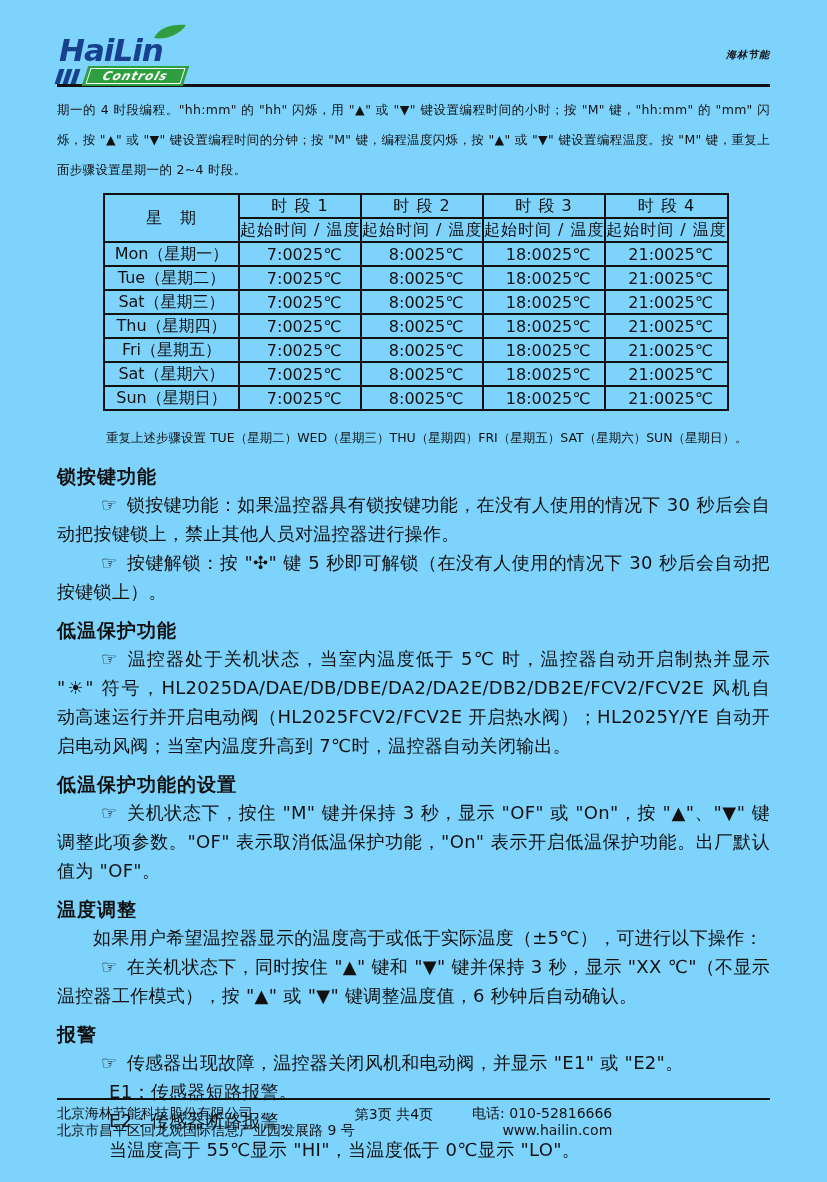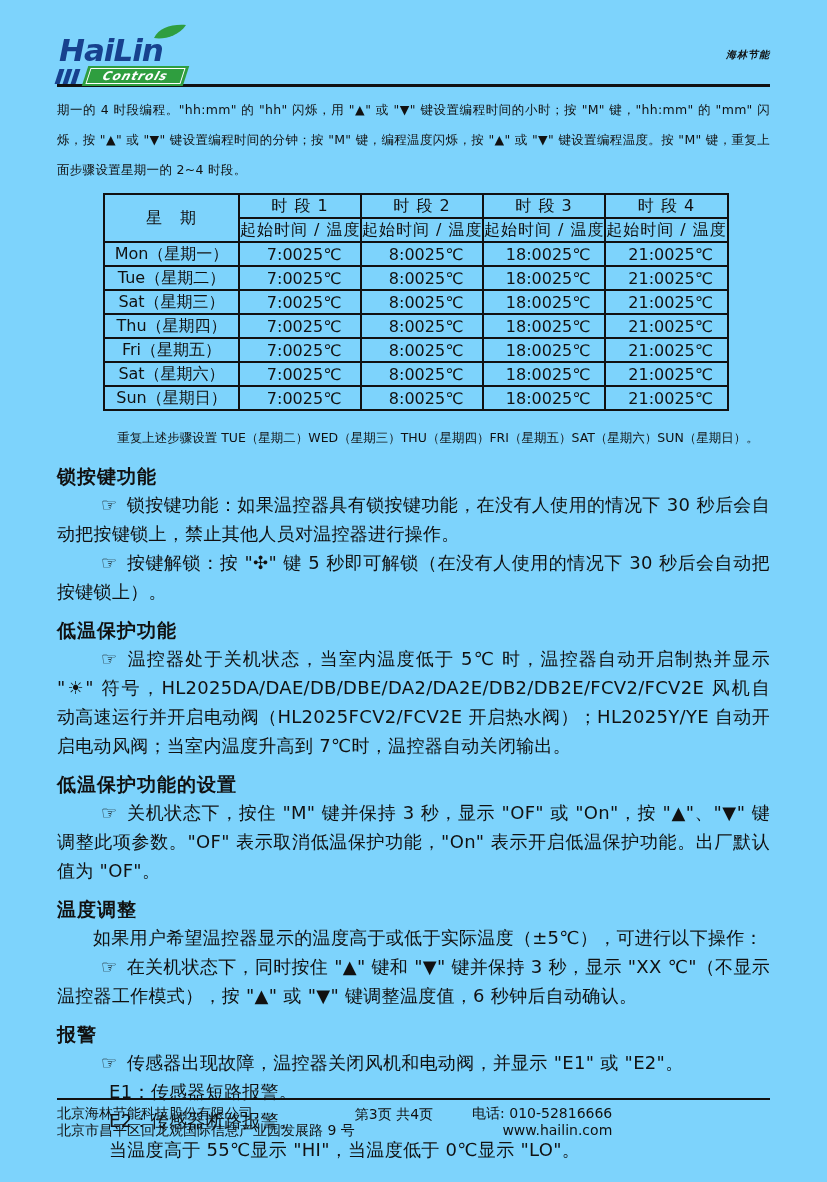--- a/index.html
+++ b/index.html
@@ -37,21 +37,21 @@
            text-align:justify; letter-spacing:0.3px; }
   .para { font-size:18px; line-height:29px; text-align:justify;
           letter-spacing:0.3px; }
   .para.bullet { text-indent:44px; }
   .para.first  { text-indent:36px; }
   .para.sub    { padding-left:52px; text-align:left; }
   .pointer { font-style:normal; }
   .sec-h { font-size:19px; font-weight:bold; line-height:20px;
            margin:14px 0 4px; letter-spacing:1px; }
   .after-table { margin-top:12px; font-size:12.5px; line-height:29px;
-                 text-indent:49px;text-align:center; }
+                 text-indent:49px; }
 
   
   table.sched { border-collapse:collapse; table-layout:fixed;
                 width:624px; margin:8px 0 0 46px; }
   table.sched th, table.sched td {
     border:2px solid #111; font-size:16px; font-weight:normal;
     text-align:center; height:24px; padding:0; white-space:nowrap;
   }
   table.sched th { letter-spacing:1px; }
   .cf { display:flex; justify-content:center; padding:0 16px 0 24px; }

